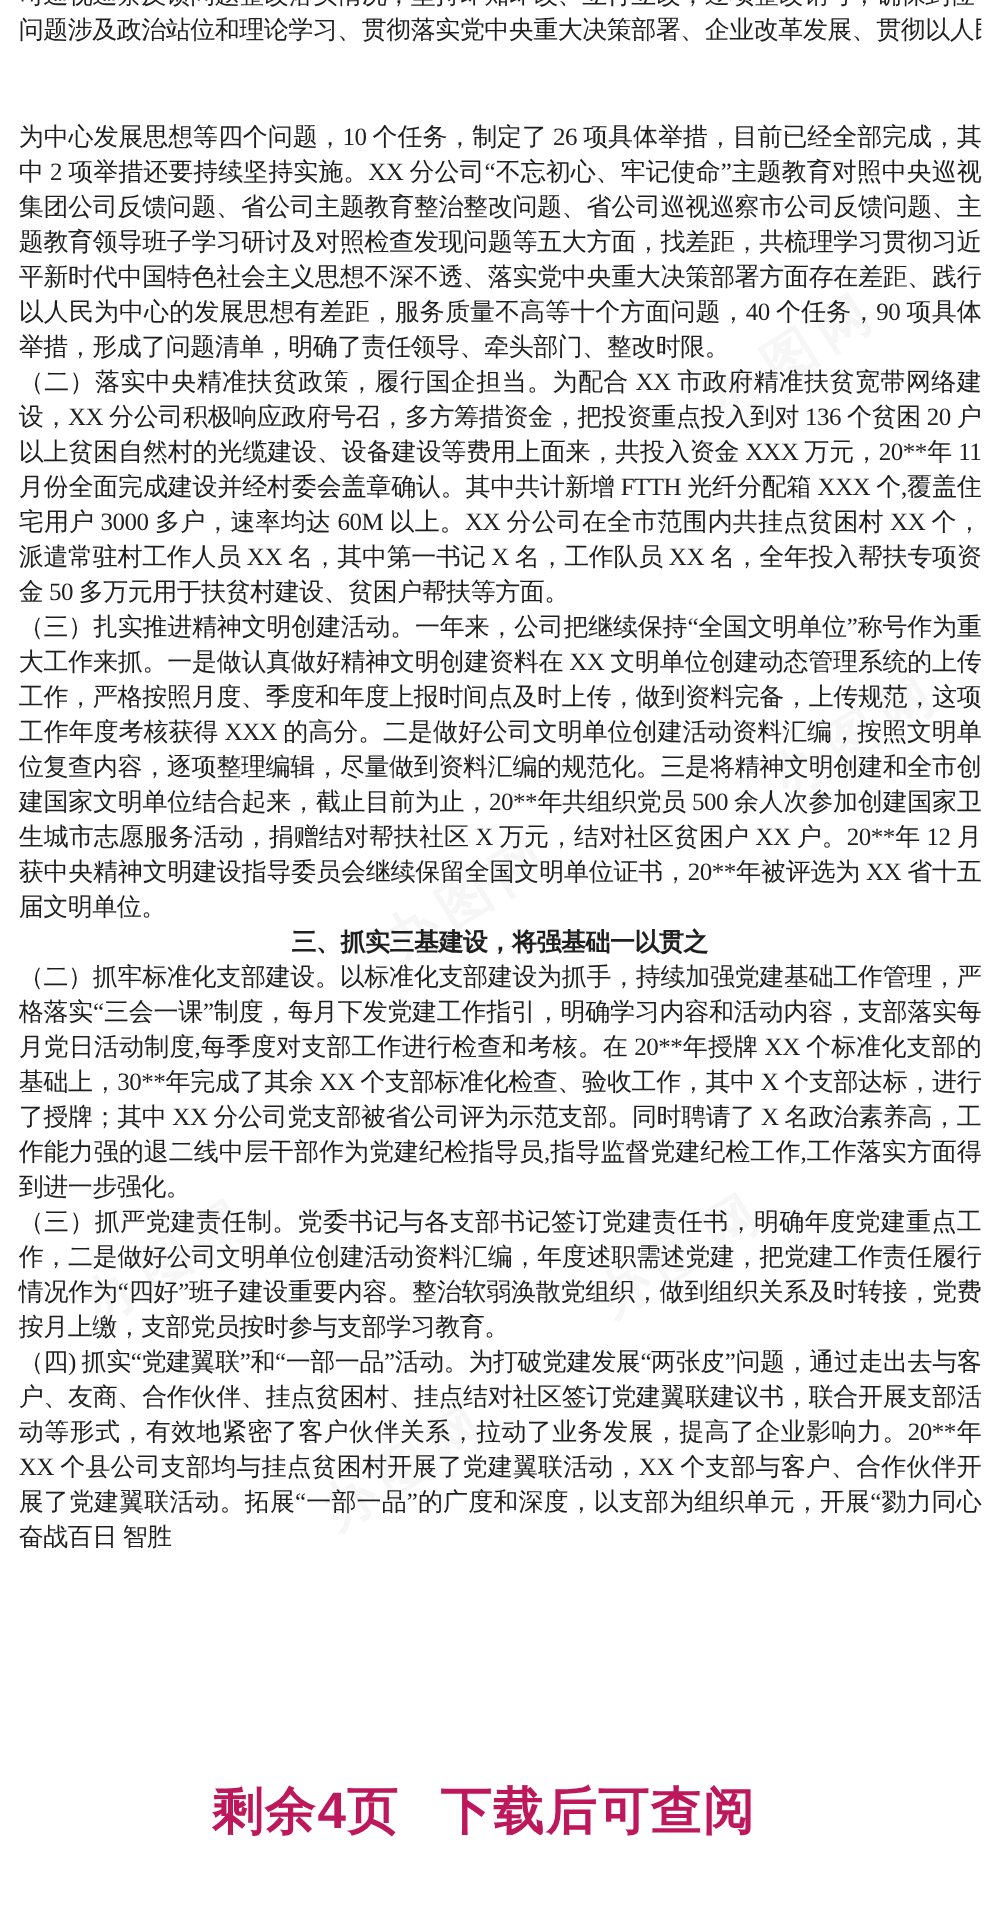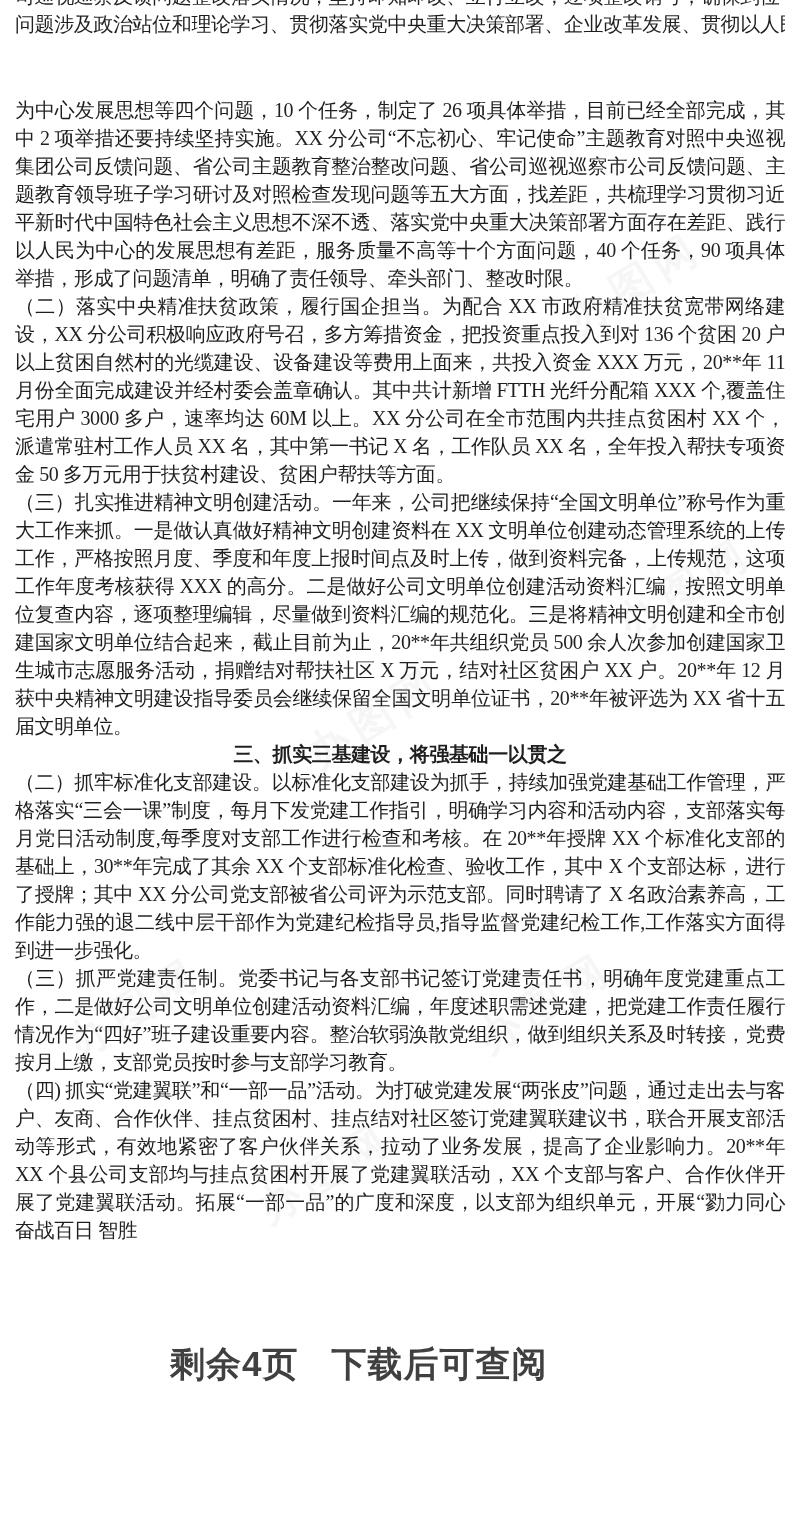--- a/index.html
+++ b/index.html
@@ -76,25 +76,25 @@
   .wm1 { left: 300px; top: 690px; }
   .wm2 { left: 60px;  top: 980px; }
   .wm3 { left: 470px; top: 975px; }
   .wm4 { left: 610px; top: 560px; }
   .wm5 { left: 250px; top: 1145px; }
   .wm6 { left: 560px; top: 255px; }
   
   .footer {
     position: absolute;
     left: 170px;
-    top: 1341px;
+    top: 1421px;
     font-family: "Liberation Sans", "DejaVu Sans", sans-serif;
     font-weight: bold;
-    font-size: 35px;
-    color: #404040;
+    font-size: 41px;
+    color: #be185d;
     white-space: nowrap;
     letter-spacing: 1px;
   }
   .footer .seg2 {
     margin-left: 33px;
   }
 </style>
 </head>
 <body>
 

